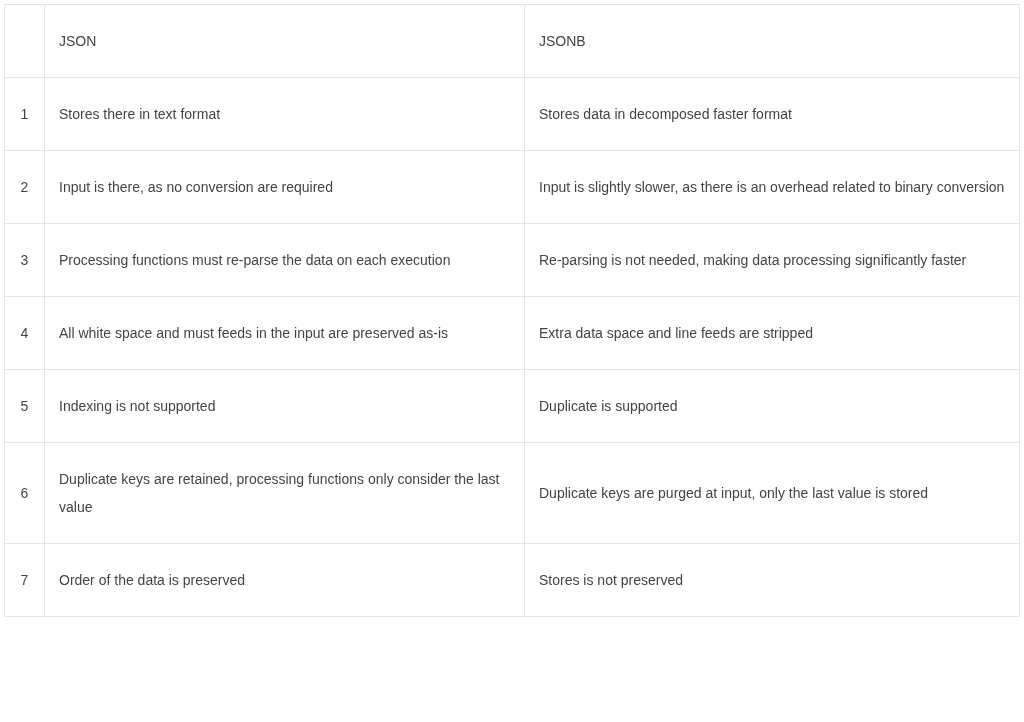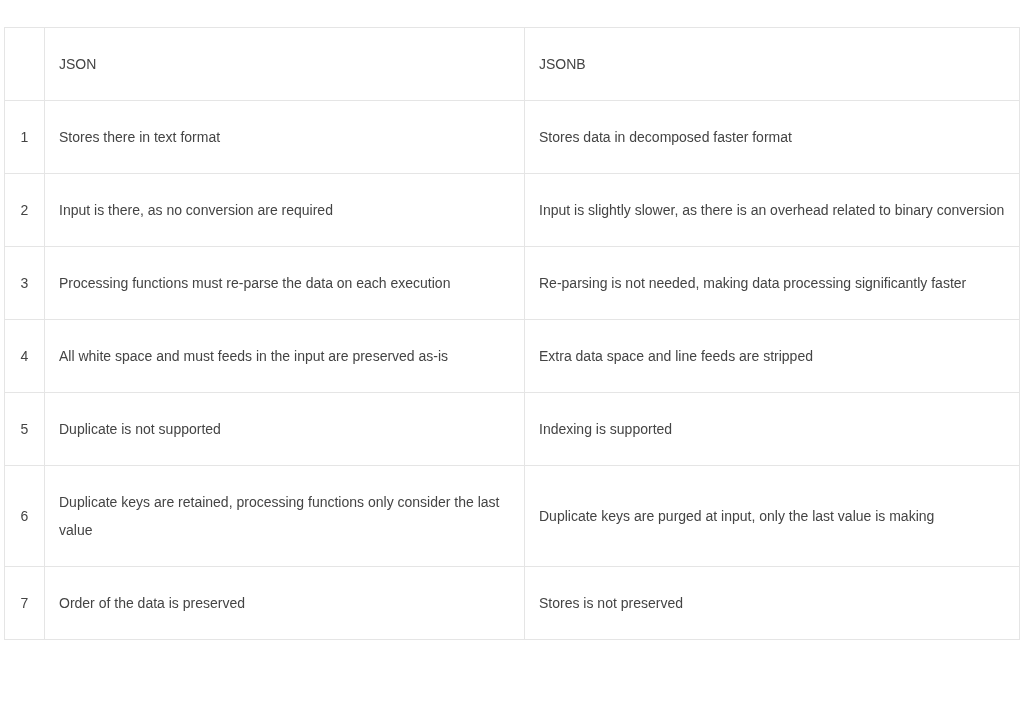--- a/index.html
+++ b/index.html
@@ -11,21 +11,20 @@
       font-family: -apple-system, BlinkMacSystemFont, "Segoe UI", Arial, sans-serif;
       font-size: 14px;
       color: #333;
       background: #fff;
       padding: 4px;
     }
     table {
       width: 100%;
       border-collapse: collapse;
       table-layout: fixed;
-      margin-top: 23px;
     }
     th, td {
       border: 1px solid #e5e5e5;
       padding: 18px 14px;
       text-align: left;
       vertical-align: middle;
       line-height: 2.0;
       font-weight: 400;
       color: #444;
     }
@@ -87,27 +86,27 @@
       <td>Processing functions must re-parse the data on each execution</td>
       <td>Re-parsing is not needed, making data processing significantly faster</td>
     </tr>
     <tr>
       <td class="num-cell">4</td>
       <td>All white space and must feeds in the input are preserved as-is</td>
       <td>Extra data space and line feeds are stripped</td>
     </tr>
     <tr>
       <td class="num-cell">5</td>
-      <td>Duplicate is not supported</td>
-      <td>Indexing is supported</td>
+      <td>Indexing is not supported</td>
+      <td>Duplicate is supported</td>
     </tr>
     <tr>
       <td class="num-cell">6</td>
       <td>Duplicate keys are retained, processing functions only consider the last value</td>
-      <td>Duplicate keys are purged at input, only the last value is making</td>
+      <td>Duplicate keys are purged at input, only the last value is stored</td>
     </tr>
     <tr>
       <td class="num-cell">7</td>
       <td>Order of the data is preserved</td>
       <td>Stores is not preserved</td>
     </tr>
   </tbody>
 </table>
 
 </body></html>

